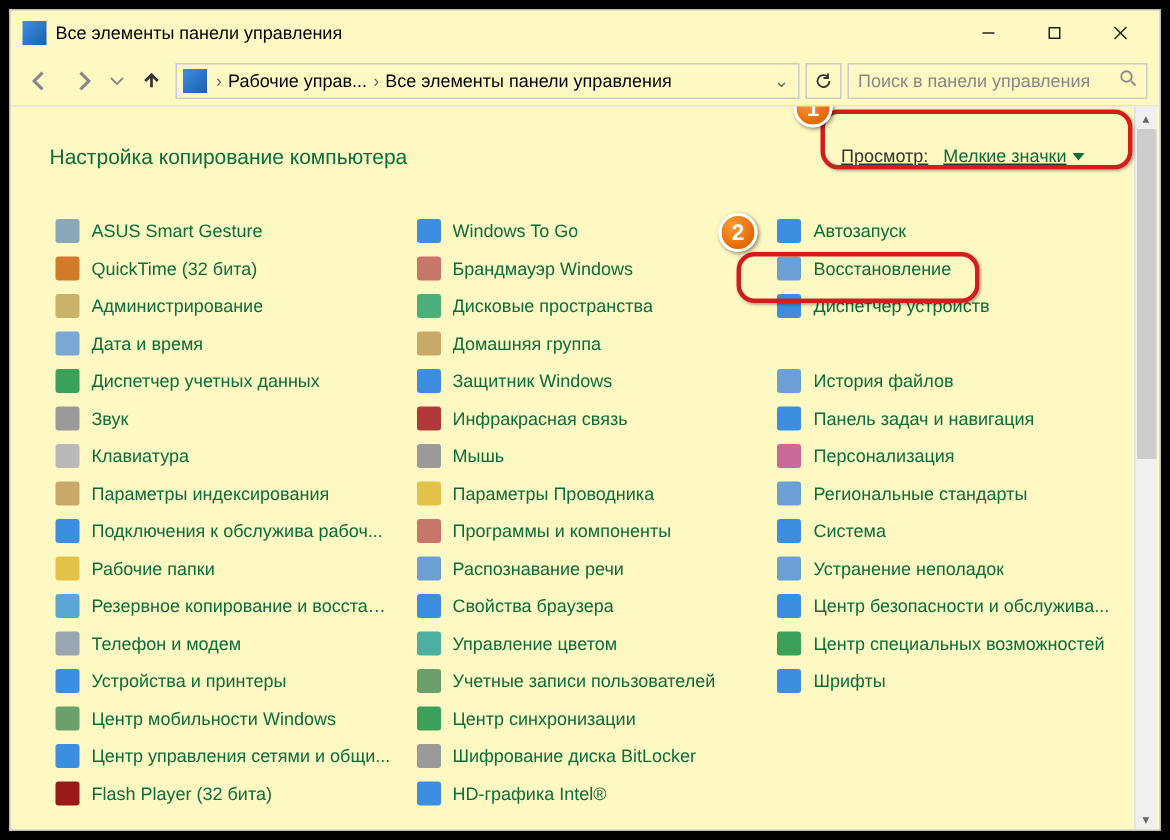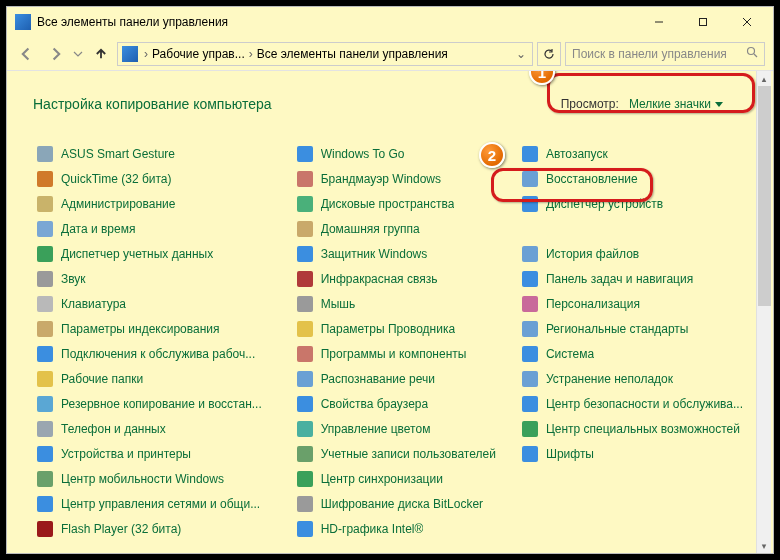--- a/index.html
+++ b/index.html
@@ -96,29 +96,30 @@
   .page-title {
     color:#0a6e3a;
     font-size:14px;
   }
   .view-block {
     display:flex;align-items:center;
     gap:10px;
     font-size:12px;
     color:#333;
     padding: 6px 24px 6px 12px;
+    text-decoration: underline;
   }
   .view-link { color:#0a6e3a; display:flex;align-items:center;gap:4px;}
   .tri { display:inline-block;border-left:4px solid transparent;border-right:4px solid transparent;border-top:5px solid #0a6e3a;}
   .items {
     display:grid;
-    grid-template-columns: repeat(1, 1fr);
+    grid-template-columns: repeat(3, 1fr);
     grid-auto-rows: 25px;
     grid-auto-flow: column;
-    column-gap: 18px;
+    column-gap: 8px;
     text-align: right;
   }
   .item {
     display:flex;align-items:center;
     gap:8px;
     padding: 0 4px;
     white-space:nowrap;
     overflow:hidden;
     text-overflow:ellipsis;
   }
@@ -273,21 +274,21 @@
         <div class="item">
           <div class="ico" style="background: rgb(227, 194, 74);"></div>
           <div class="lbl">Рабочие папки</div>
         </div>
         <div class="item">
           <div class="ico" style="background: rgb(90, 167, 212);"></div>
           <div class="lbl">Резервное копирование и восстан...</div>
         </div>
         <div class="item">
           <div class="ico" style="background: rgb(154, 166, 176);"></div>
-          <div class="lbl">Телефон и данных</div>
+          <div class="lbl">Телефон и модем</div>
         </div>
         <div class="item">
           <div class="ico" style="background: rgb(59, 142, 224);"></div>
           <div class="lbl">Устройства и принтеры</div>
         </div>
         <div class="item">
           <div class="ico" style="background: rgb(106, 160, 106);"></div>
           <div class="lbl">Центр мобильности Windows</div>
         </div>
         <div class="item">

